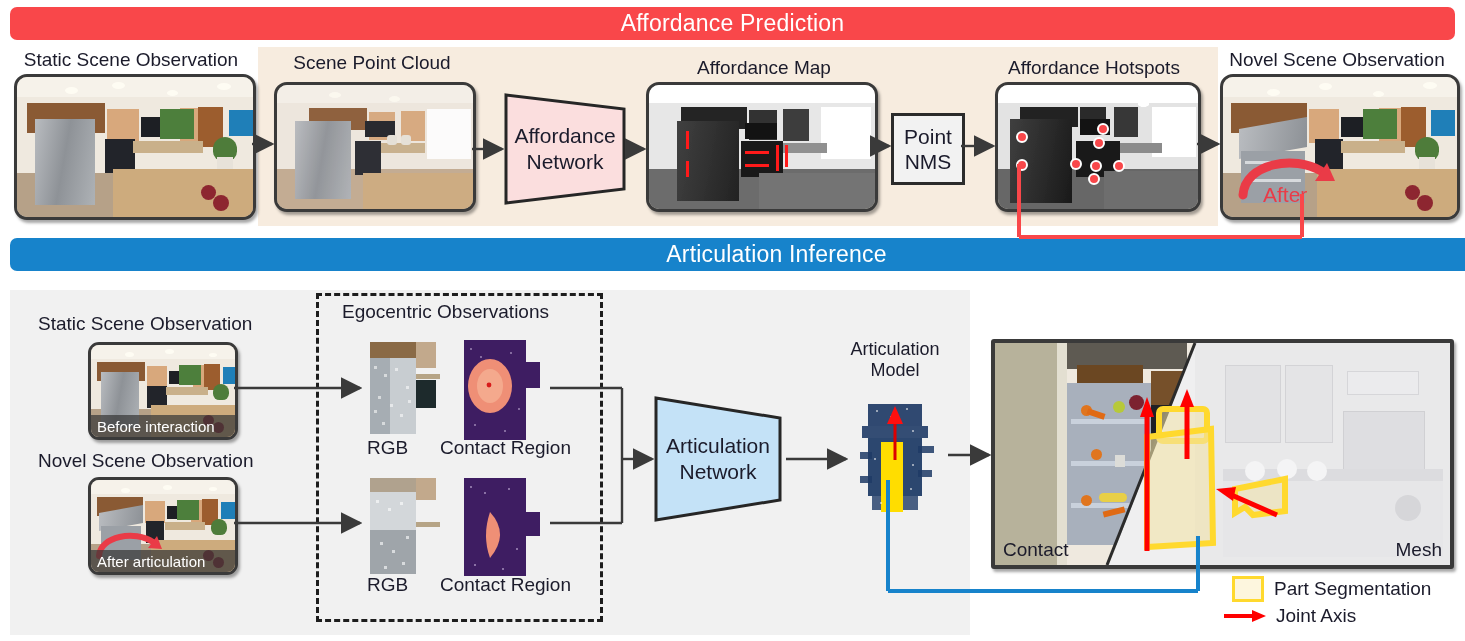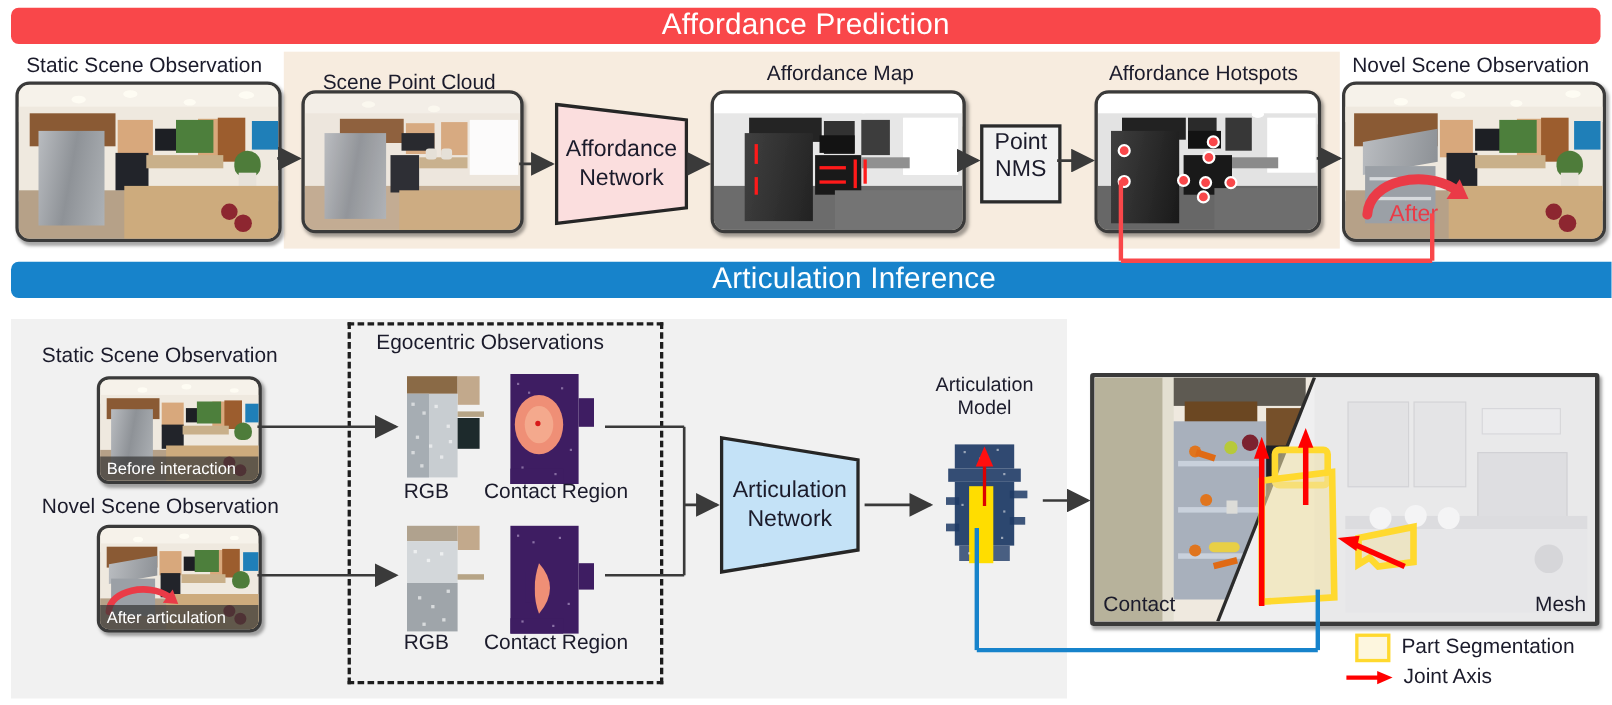--- a/index.html
+++ b/index.html
@@ -1,21 +1,21 @@
 <!DOCTYPE html>
 <html><head>
 <meta charset="utf-8">
 <style>
   html,body{margin:0;padding:0;background:#ffffff;}
   body{width:1465px;height:641px;overflow:hidden;font-family:"Liberation Sans", sans-serif;color:#1b1b2b;}
   #root{position:relative;width:1465px;height:641px;}
 
   
-  .bar{position:absolute;display:flex;justify-content:center;
-       border-radius:7px;color:#ffffff;font-size:27px;letter-spacing:.2px;}
+  .bar{position:absolute;display:flex;align-items:center;justify-content:center;
+       border-radius:7px;color:#ffffff;font-size:23px;letter-spacing:.2px;}
   .bar.red{background:#f9474a;}
   .bar.blue{background:#1783cb;}
 
   
   .panel-beige{position:absolute;background:#f7ecdf;}
   .panel-grey{position:absolute;background:#f1f1f1;}
 
   
   .cap{position:absolute;font-size:19px;color:#1b1b2b;white-space:nowrap;}
   .cap.c{text-align:center;}
@@ -57,21 +57,21 @@
   .cornerlbl{position:absolute;font-size:19px;color:#1b1b2b;}
 
   
   .trap{position:absolute;display:flex;align-items:center;justify-content:center;
         text-align:center;font-size:21px;line-height:26px;color:#1b1b2b;}
   .trap .inner{position:relative;z-index:2;}
   .trapshape{position:absolute;inset:0;}
 
   
   .boxblk{position:absolute;border:3px solid #2b2b2b;background:#f2f2f2;
-          display:flex;align-items:flex-start;justify-content:center;text-align:center;
+          display:flex;align-items:center;justify-content:center;text-align:center;
           font-size:21px;line-height:25px;}
 
   
   .dashed{position:absolute;border:3px dashed #1d1d1d;}
 
   
   svg.ov{position:absolute;left:0;top:0;width:1465px;height:641px;pointer-events:none;}
 
   
   .pc{position:absolute;}
@@ -116,21 +116,21 @@
       <div class="oven" style="left:88px;top:62px;width:30px;height:34px;"></div>
       <div class="counter" style="left:116px;top:64px;width:70px;height:12px;"></div>
       <div class="plant" style="left:196px;top:60px;width:24px;height:24px;"></div>
       <div class="pot" style="left:200px;top:80px;width:16px;height:14px;"></div>
       <div class="island" style="left:96px;top:92px;width:140px;height:48px;"></div>
       <div class="apple" style="left:184px;top:108px;width:15px;height:15px;"></div>
       <div class="apple" style="left:196px;top:118px;width:16px;height:16px;"></div>
     </div>
   </div>
 
-  <div class="cap c" style="left:274px;top:65px;width:196px;">Scene Point Cloud</div>
+  <div class="cap c" style="left:274px;top:52px;width:196px;">Scene Point Cloud</div>
 
   <div class="card" style="left:274px;top:82px;width:196px;height:124px;">
     <div class="scene" style="opacity:.93;">
       <div class="ceil" style="left:0;top:0;width:100%;height:30px;"></div>
       <div class="wall" style="left:0;top:18px;width:100%;height:72px;"></div>
       <div class="floor" style="left:0;top:84px;width:100%;height:40px;background:#c2ab90;"></div>
       <div class="light" style="left:52px;top:7px;width:12px;height:6px;"></div>
       <div class="light" style="left:112px;top:11px;width:11px;height:6px;"></div>
       <div class="cabT" style="left:32px;top:23px;width:58px;height:22px;"></div>
       <div class="cabL" style="left:92px;top:27px;width:26px;height:28px;"></div>

